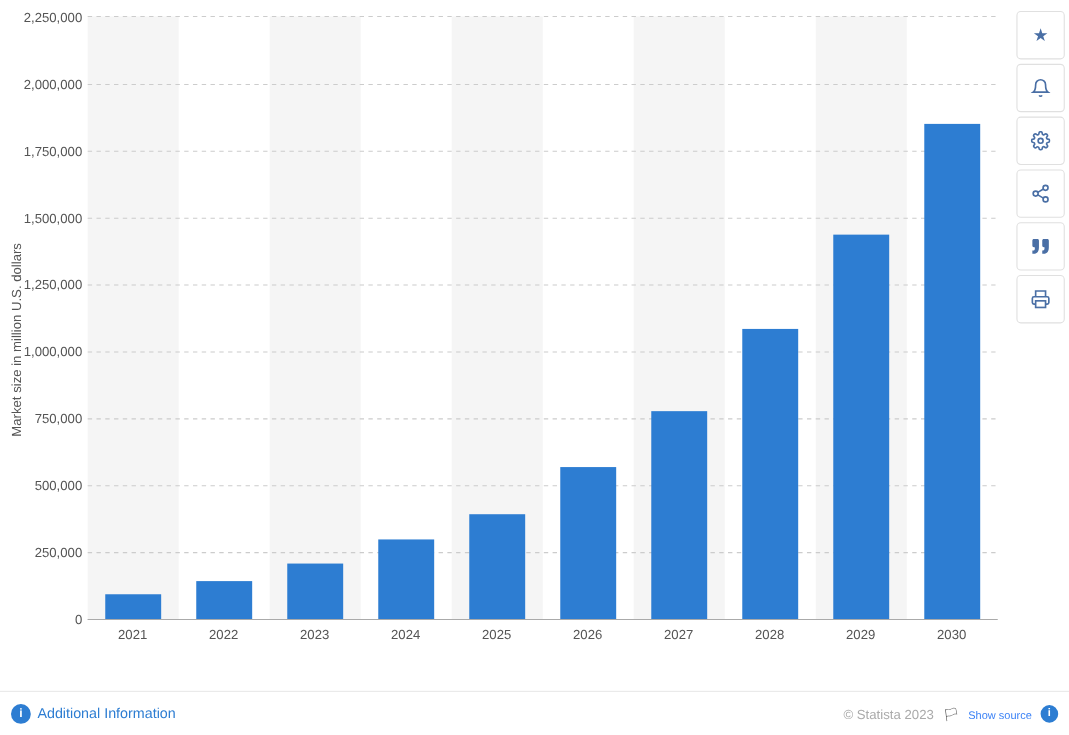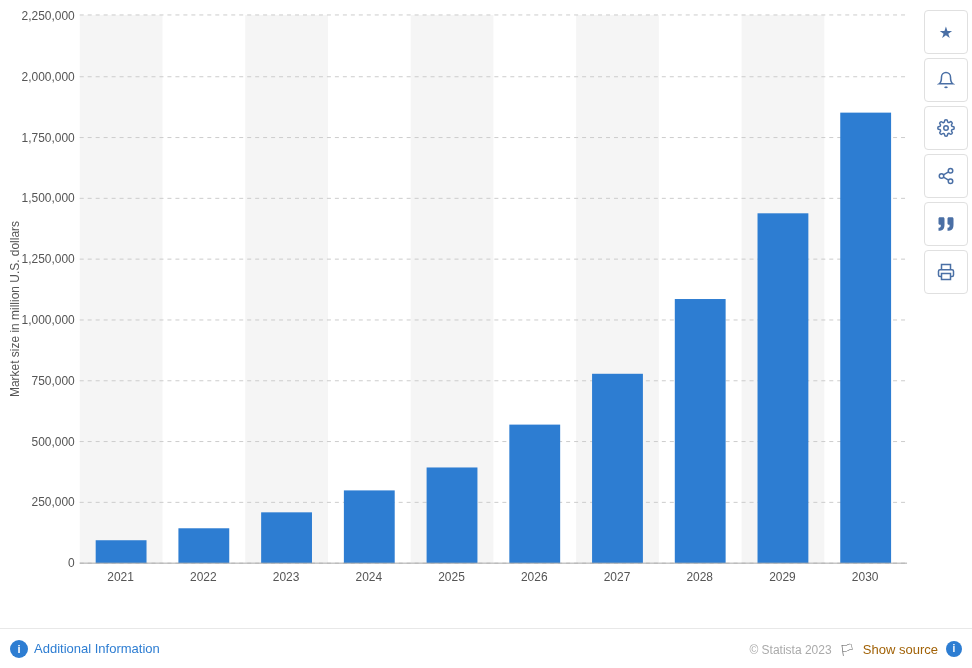--- a/index.html
+++ b/index.html
@@ -98,23 +98,23 @@
       color: #555;
       margin-left: 28px;
     }
 
     .footer-right .statista-credit {
       color: #aaa;
       font-size: 12px;
     }
 
     .footer-right .show-source {
-      color: #a16207;
+      color: #3b82f6;
       cursor: pointer;
-      font-size: 13px;
+      font-size: 10px;
     }
 
     .footer-right .info-icon-small {
       width: 16px;
       height: 16px;
       background: #2d7dd2;
       border-radius: 50%;
       display: flex;
       align-items: center;
       justify-content: center;

